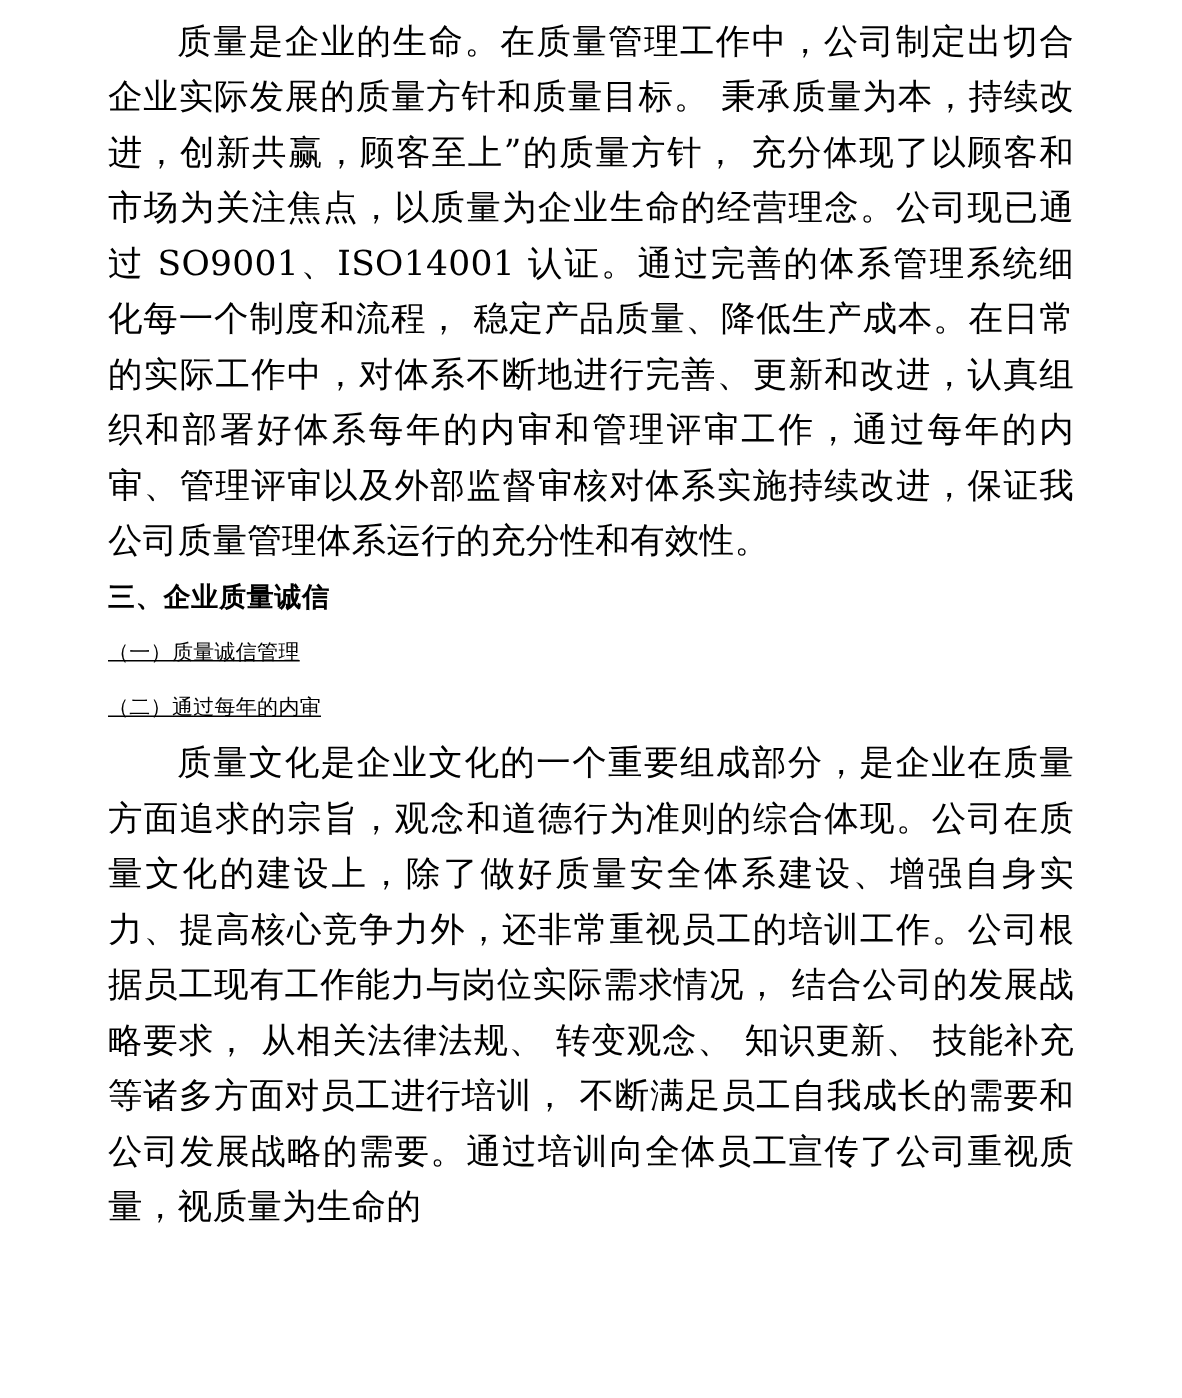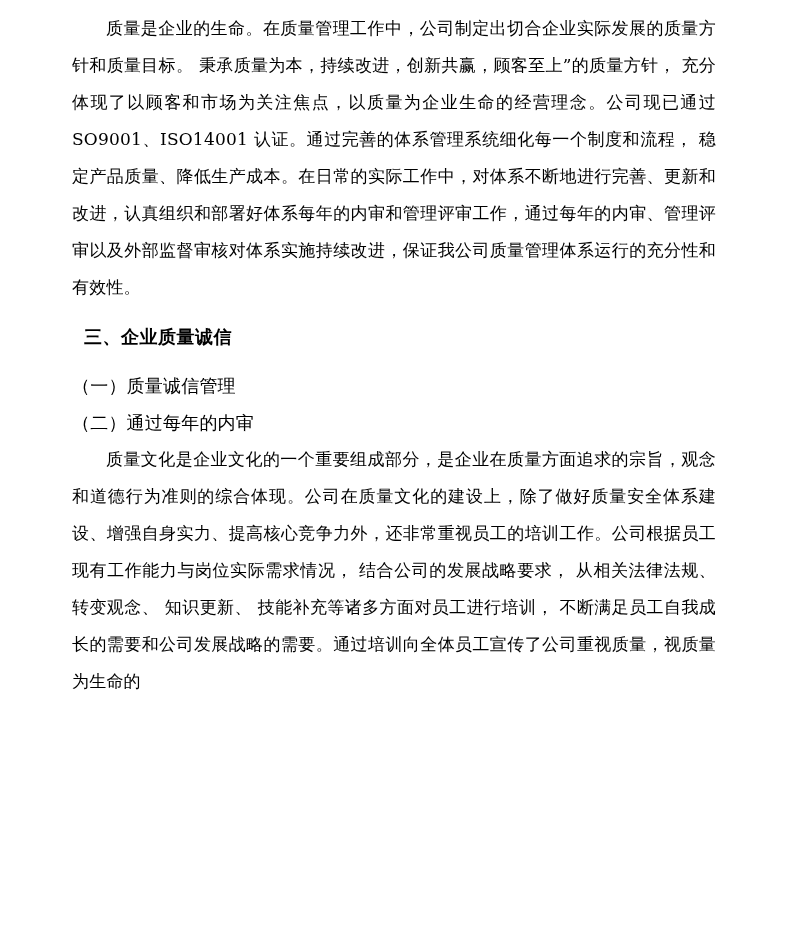--- a/index.html
+++ b/index.html
@@ -14,43 +14,44 @@
     color: #000000;
   }
   #page {
     width: 788px;
     min-height: 932px;
     box-sizing: border-box;
     padding: 10px 72px 12px 72px;
     background: #ffffff;
   }
   .para {
-    font-size: 17px;
+    font-size: 23px;
     line-height: 37px;
     text-align: justify;
     text-justify: inter-ideograph;
     margin: 0;
     text-indent: 2em;
     letter-spacing: 0.2px;
   }
   .heading {
     font-size: 18px;
     line-height: 37px;
     font-weight: bold;
-    margin: 12px;
+    margin: 0;
     text-indent: 0;
     font-family: "DejaVu Sans", "Liberation Sans", sans-serif;
     letter-spacing: 0.5px;
   }
   .subheading {
-    font-size: 18px;
+    font-size: 14px;
     line-height: 37px;
     margin: 0;
     text-indent: 0;
     letter-spacing: 0.2px;
+    text-decoration: underline;
   }
 </style>
 </head>
 <body>
 
 <div id="page">
 
   <p class="para">质量是企业的生命。在质量管理工作中，公司制定出切合企业实际发展的质量方针和质量目标。 秉承质量为本，持续改进，创新共赢，顾客至上”的质量方针，  充分体现了以顾客和市场为关注焦点，以质量为企业生命的经营理念。公司现已通过 SO9001、ISO14001 认证。通过完善的体系管理系统细化每一个制度和流程， 稳定产品质量、降低生产成本。在日常的实际工作中，对体系不断地进行完善、更新和改进，认真组织和部署好体系每年的内审和管理评审工作，通过每年的内审、管理评审以及外部监督审核对体系实施持续改进，保证我公司质量管理体系运行的充分性和有效性。</p>
 
   <h2 class="heading">三、企业质量诚信</h2>

